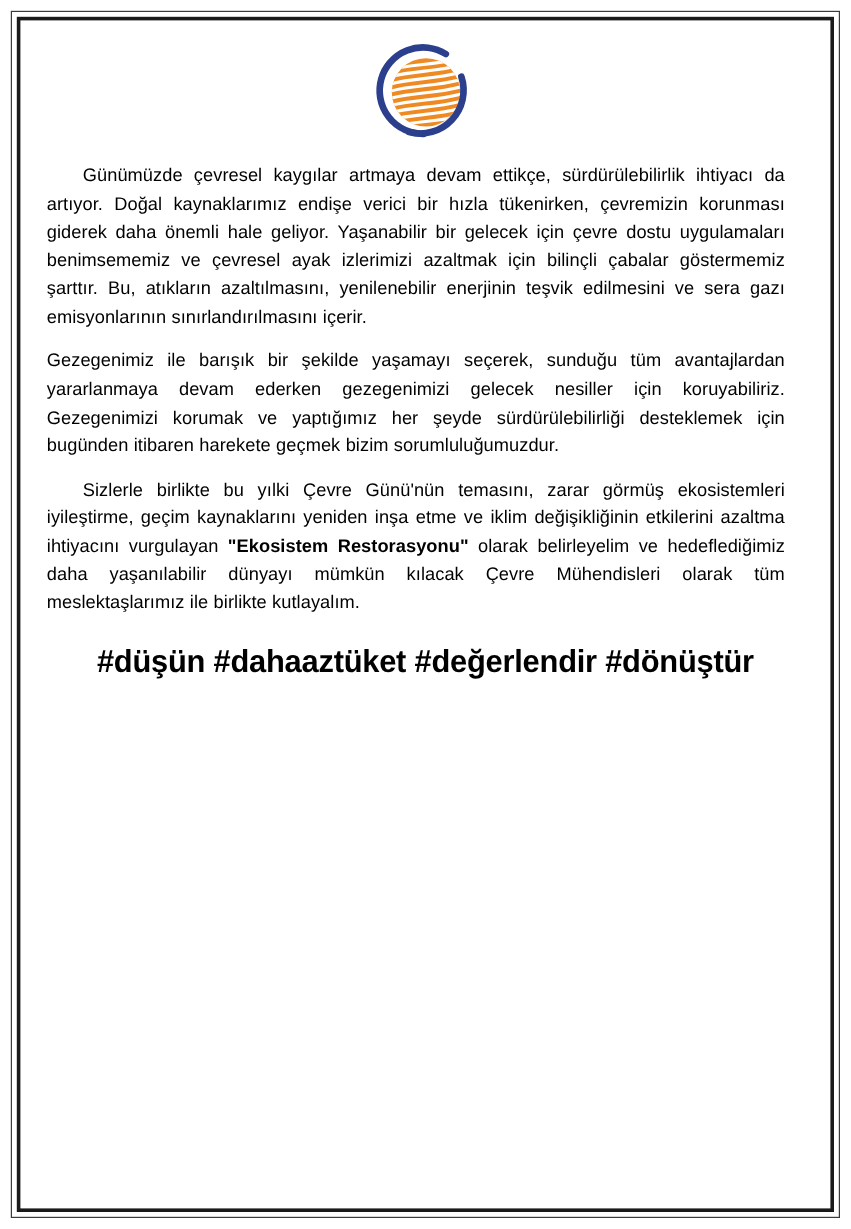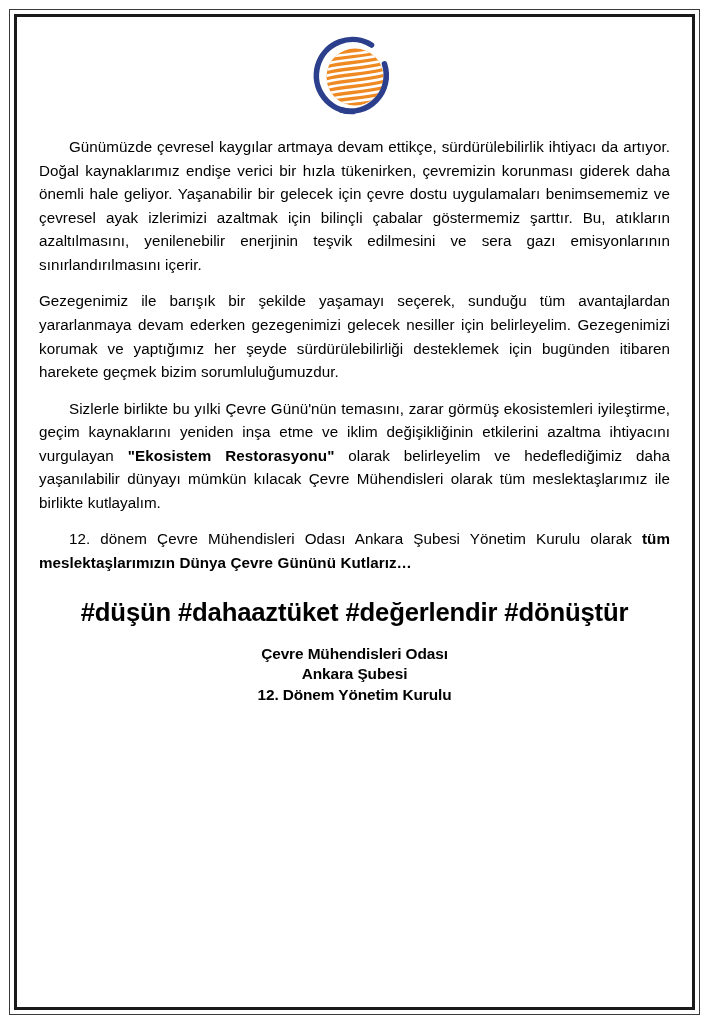--- a/index.html
+++ b/index.html
@@ -63,21 +63,21 @@
   
   .body-text {
     font-size: 15.2px;
     line-height: 1.55;
     text-align: justify;
     text-justify: inter-word;
     letter-spacing: 0.05px;
     word-spacing: 0.2px;
   }
   .para {
-    margin: 0 0 13px 0;
+    margin: 0 16px 13px 0;
     text-indent: 30px;
   }
   .para.noindent {
     text-indent: 0;
   }
   .para b {
     font-weight: bold;
   }
 
   
@@ -142,38 +142,30 @@
           </svg>
         </div>
 
         <div class="body-text">
 
           <p class="para">
             <span>Günümüzde çevresel kaygılar artmaya devam ettikçe, sürdürülebilirlik ihtiyacı da artıyor. Doğal kaynaklarımız endişe verici bir hızla tükenirken, çevremizin korunması giderek daha önemli hale geliyor. Yaşanabilir bir gelecek için çevre dostu uygulamaları benimsememiz ve çevresel ayak izlerimizi azaltmak için bilinçli çabalar göstermemiz şarttır. Bu, atıkların azaltılmasını, yenilenebilir enerjinin teşvik edilmesini ve sera gazı emisyonlarının sınırlandırılmasını içerir.</span>
           </p>
 
           <p class="para noindent">
-            <span>Gezegenimiz ile barışık bir şekilde yaşamayı seçerek, sunduğu tüm avantajlardan yararlanmaya devam ederken gezegenimizi gelecek nesiller için belirleyelim. Gezegenimizi korumak ve yaptığımız her şeyde sürdürülebilirliği desteklemek için bugünden itibaren harekete geçmek bizim sorumluluğumuzdur.</span>
+            <span>Gezegenimiz ile barışık bir şekilde yaşamayı seçerek, sunduğu tüm avantajlardan yararlanmaya devam ederken gezegenimizi gelecek nesiller için koruyabiliriz. Gezegenimizi korumak ve yaptığımız her şeyde sürdürülebilirliği desteklemek için bugünden itibaren harekete geçmek bizim sorumluluğumuzdur.</span>
           </p>
 
 
           <p class="para">
             <span>Sizlerle birlikte bu yılki Çevre Günü'nün temasını, zarar görmüş ekosistemleri iyileştirme, geçim kaynaklarını yeniden inşa etme ve iklim değişikliğinin etkilerini azaltma ihtiyacını vurgulayan </span><b>"Ekosistem Restorasyonu"</b><span> olarak belirleyelim ve hedeflediğimiz daha yaşanılabilir dünyayı mümkün kılacak Çevre Mühendisleri olarak tüm meslektaşlarımız ile birlikte kutlayalım.</span>
           </p>
 
-          <p class="para">
-            <span>12. dönem Çevre Mühendisleri Odası Ankara Şubesi Yönetim Kurulu olarak </span><b>tüm meslektaşlarımızın Dünya Çevre Gününü Kutlarız…</b>
-          </p>
 
         </div>
 
         <div class="hashtags">#düşün #dahaaztüket #değerlendir #dönüştür</div>
 
-        <div class="signature">
-          <div>Çevre Mühendisleri Odası</div>
-          <div>Ankara Şubesi</div>
-          <div>12. Dönem Yönetim Kurulu</div>
-        </div>
 
       </div>
     </div>
   </div>
 </div>
 
 </body></html>

